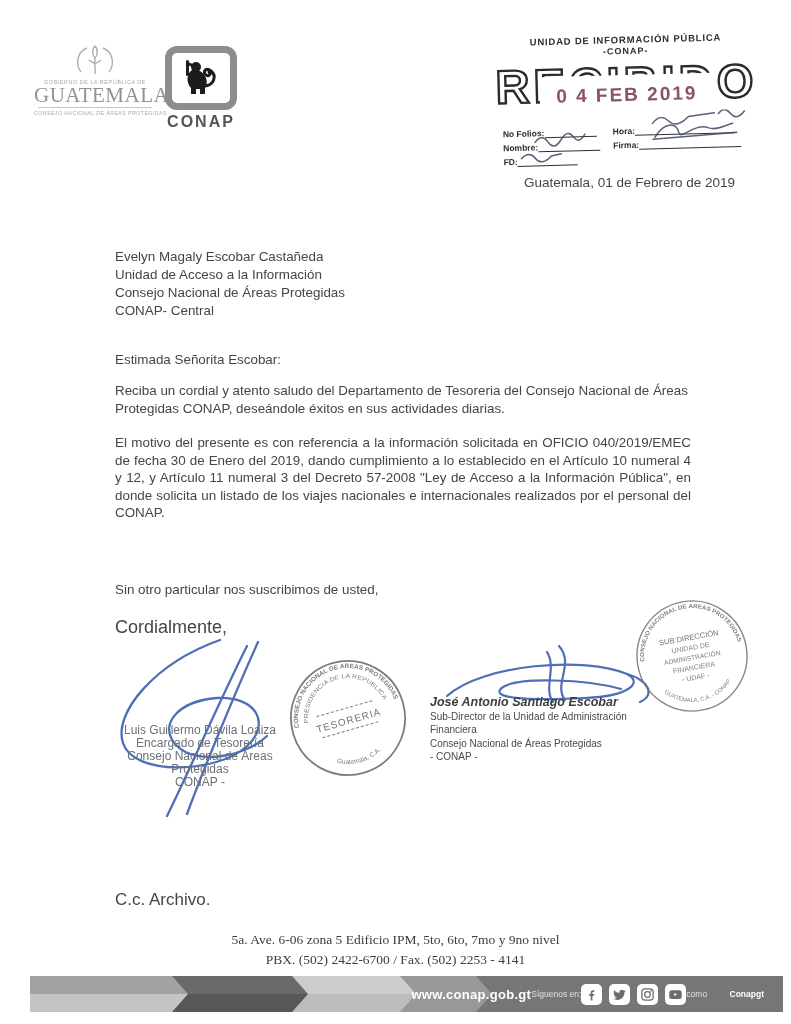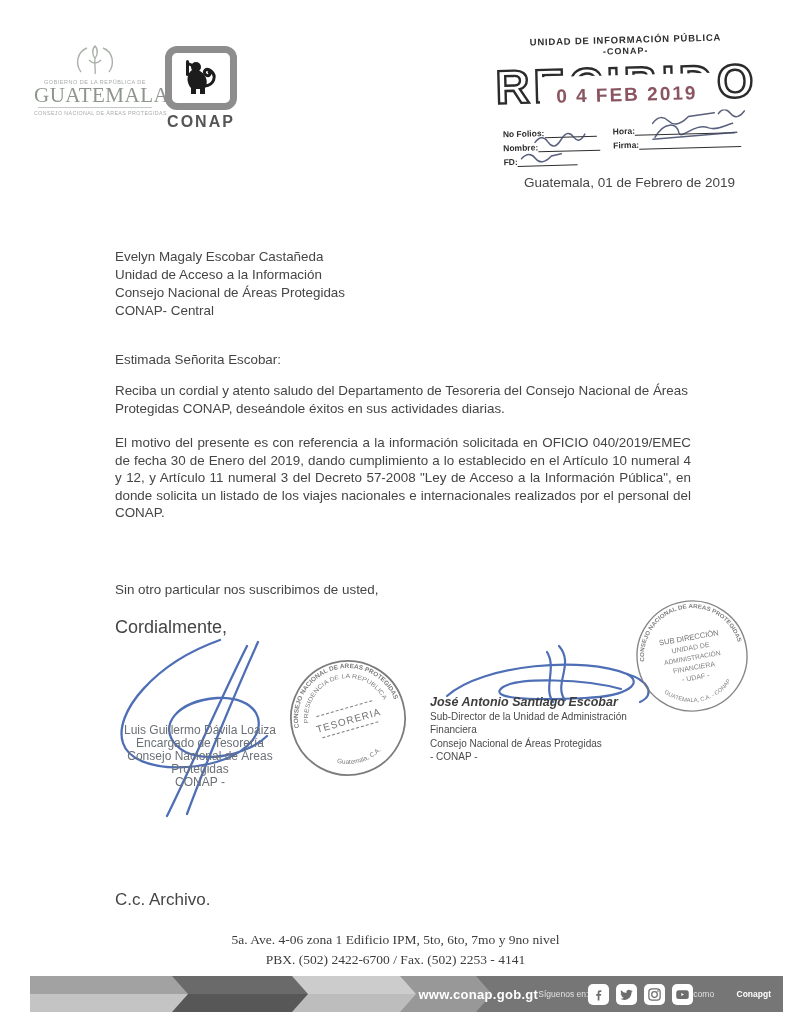--- a/index.html
+++ b/index.html
@@ -59,21 +59,21 @@
 
   .cc{position:absolute;left:115px;top:890px;font-size:17px;}
 
   
   .addr{position:absolute;left:0;top:930px;width:100%;text-align:center;
         font-family:"Liberation Serif",serif;font-size:13.5px;line-height:20px;color:#3c3c3c;}
   .bar{position:absolute;left:30px;right:8px;top:976px;height:36px;background:#767676;overflow:hidden;}
   .chev{position:absolute;top:0;height:100%;}
   .chev-notch{clip-path:polygon(0 0,calc(100% - 16px) 0,100% 50%,calc(100% - 16px) 100%,0 100%,16px 50%);}
   .chev-flat{clip-path:polygon(0 0,calc(100% - 16px) 0,100% 50%,calc(100% - 16px) 100%,0 100%);}
-  .bar-content{position:absolute;right:12px;top:0;height:100%;display:flex;align-items:center;}
+  .bar-content{position:absolute;right:19px;top:0;height:100%;display:flex;align-items:center;}
   .bar-site{color:#fff;font-weight:bold;font-size:13px;letter-spacing:.3px;}
   .bar-follow{color:#e2e2e2;font-size:8.5px;}
   .bar-icons{display:flex;gap:7px;}
   .soc{width:21px;height:21px;background:#fff;border-radius:5px;display:flex;align-items:center;justify-content:center;}
   .bar-handle{color:#e2e2e2;font-size:8.5px;}
   .bar-handle b{color:#fff;margin-left:20px;}
 </style>
 </head>
 <body>
 
@@ -221,21 +221,21 @@
     <text x="60" y="54" text-anchor="middle" font-size="7" fill="#6f6f6f">UNIDAD DE</text>
     <text x="60" y="64" text-anchor="middle" font-size="6.6" fill="#6f6f6f">ADMINISTRACIÓN</text>
     <text x="60" y="74" text-anchor="middle" font-size="7" fill="#6f6f6f">FINANCIERA</text>
     <text x="60" y="84" text-anchor="middle" font-size="7" fill="#6f6f6f">- UDAF -</text>
     <text font-size="5.8" fill="#6f6f6f"><textPath href="#rsBot" startOffset="50%" text-anchor="middle">GUATEMALA, C.A.  -  CONAP</textPath></text>
   </svg>
 
   <div class="cc">C.c. Archivo.</div>
 
   <div class="addr">
-    <div>5a. Ave. 4-06 zona 1 Edificio  IPM, 5to, 6to, 7mo y 9no  nivel</div>
+    <div>5a. Ave. 6-06 zona 5 Edificio  IPM, 5to, 6to, 7mo y 9no  nivel</div>
     <div>PBX. (502) 2422-6700 / Fax. (502) 2253 - 4141</div>
   </div>
 
   <div class="bar">
     <div class="chev chev-flat" style="left:0;width:160px;background:linear-gradient(180deg,#a2a2a2 0 50%,#c4c4c4 50% 100%);"></div>
     <div class="chev chev-notch" style="left:142px;width:138px;background:linear-gradient(180deg,#6a6a6a 0 50%,#575757 50% 100%);"></div>
     <div class="chev chev-notch" style="left:262px;width:126px;background:linear-gradient(180deg,#cccccc 0 50%,#bdbdbd 50% 100%);"></div>
     <div class="chev chev-notch" style="left:370px;width:92px;background:#989898;"></div>
     <div class="bar-content">
       <span class="bar-site">www.conap.gob.gt</span>

